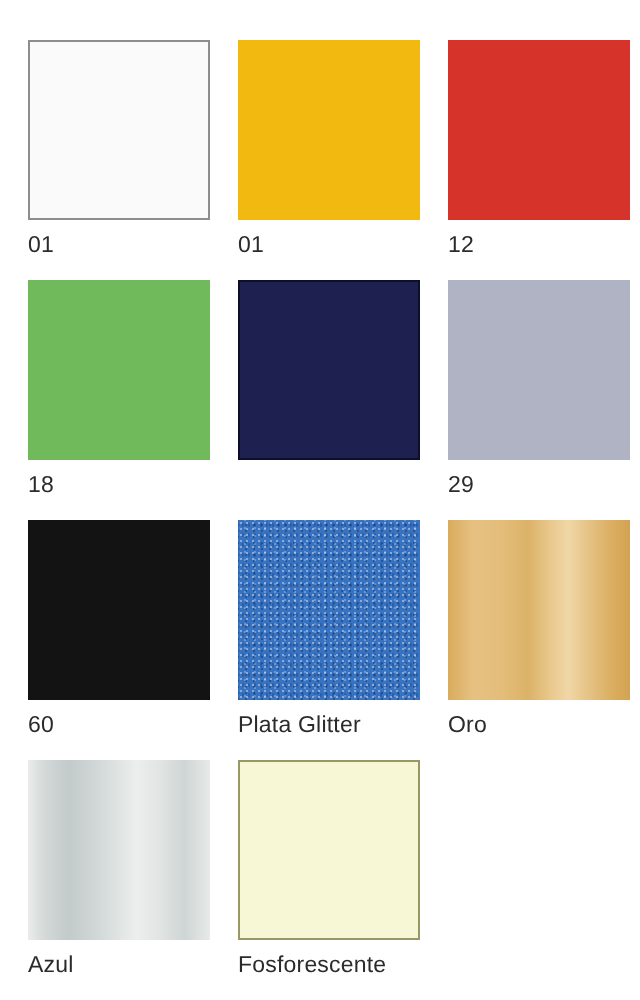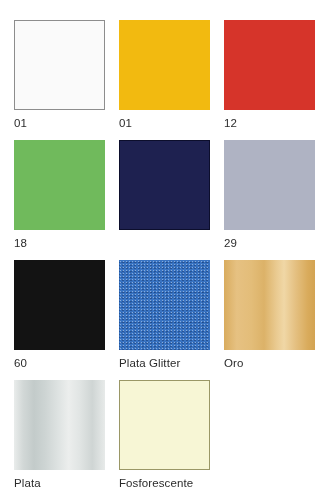--- a/index.html
+++ b/index.html
@@ -152,21 +152,21 @@
     <span class="swatch-label">Plata Glitter</span>
   </div>
 
   <div class="swatch-cell">
     <span class="swatch-chip chip-grad-gold"></span>
     <span class="swatch-label">Oro</span>
   </div>
 
   <div class="swatch-cell">
     <span class="swatch-chip chip-grad-silver"></span>
-    <span class="swatch-label">Plata</span>
+    <span class="swatch-label">Azul</span>
   </div>
 
   <div class="swatch-cell">
     <span class="swatch-chip chip-solid chip-outline-olive" style="background-color: rgb(247, 246, 213); border-color: rgb(154, 151, 102);"></span>
     <span class="swatch-label">Fosforescente</span>
   </div>
 
 
 </div>
 

